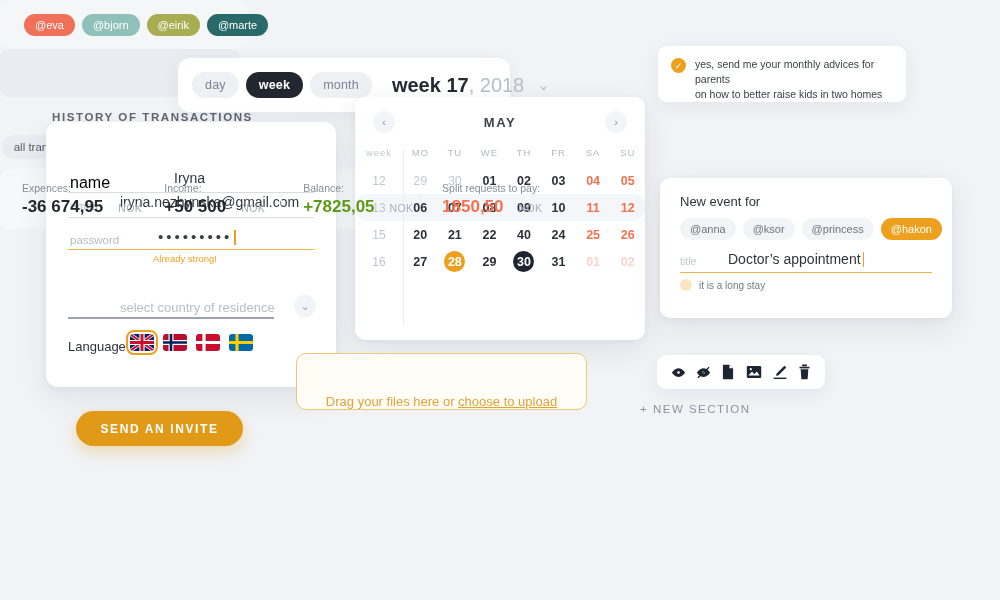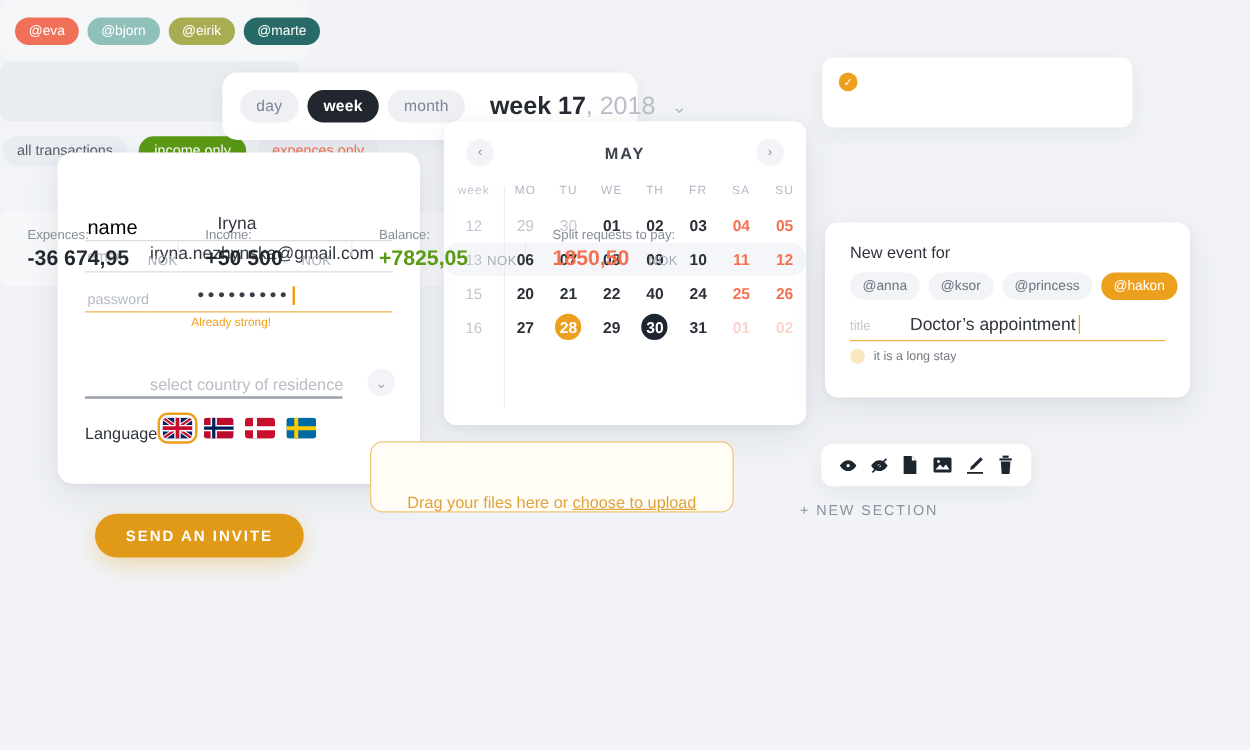--- a/index.html
+++ b/index.html
@@ -106,21 +106,21 @@
   .news-inner { display: flex; padding: 11px 13px; gap: 9px; }
   .check {
     flex: 0 0 auto; width: 15px; height: 15px; border-radius: 50%; background: #eda01d;
     color: #fff; font-size: 9px; display: flex; align-items: center; justify-content: center;
     margin-top: 1px;
   }
   .news-txt { font-size: 10.5px; line-height: 1.45; color: #3b4049; }
 
   
   #tags-card { left: 658px; top: 116px; width: 248px; height: 49px; background: #f4f6f8; border-radius: 9px; }
-  .tags-row { display: flex; align-items: center; height: 100%; padding: 0 12px; gap: 7px; }
+  .tags-row { display: flex; align-items: center; height: 100%; padding: 0 24px; gap: 7px; }
   .tag { font-size: 11px; color: #fff; border-radius: 12px; padding: 5px 11px; cursor: pointer; }
 
   
   #event-card { left: 660px; top: 178px; width: 292px; height: 140px; border-radius: 10px; text-align: center; }
   .ev-title { position: absolute; left: 20px; top: 16px; font-size: 13px; color: #2f343c; }
   .ev-tags { position: absolute; left: 20px; top: 40px; display: flex; gap: 7px; }
   .ev-tag { font-size: 11px; color: #6c7380; background: #f2f4f7; border-radius: 12px; padding: 5px 10px; cursor: pointer; }
   .ev-tag.active { background: #eda01d; color: #fff; }
   .ev-fl { position: absolute; left: 20px; top: 77px; font-size: 10.5px; color: #c1c6cf; }
   .ev-val { position: absolute; left: 68px; top: 73px; font-size: 14px; color: #2f343c; }
@@ -287,20 +287,24 @@
 
   <div id="invite-btn">SEND AN INVITE</div>
 
   <div class="card" id="upload-card">
     <div class="upl-txt"><span>Drag your files here or </span><u>choose to upload</u></div>
   </div>
 
   <div class="card shadow-sm" id="news-card">
     <div class="news-inner">
       <div class="check">✓</div>
+      <div class="news-txt">
+        <div>yes, send me your monthly advices for parents</div>
+        <div>on how to better raise kids in two homes</div>
+      </div>
     </div>
   </div>
 
   <div id="tags-card">
     <div class="tags-row" id="tags-row">
         <div class="tag" style="background: rgb(240, 112, 90);">@eva</div>
         <div class="tag" style="background: rgb(143, 192, 186);">@bjorn</div>
         <div class="tag" style="background: rgb(168, 173, 82);">@eirik</div>
         <div class="tag" style="background: rgb(39, 106, 103);">@marte</div>
       </div>
@@ -364,20 +368,21 @@
         <svg width="13" height="16" viewBox="0 0 16 20">
           <rect x="5" y="0.6" width="6" height="2.2" fill="#1d2530"></rect>
           <rect x="1.8" y="3.4" width="12.4" height="2.1" fill="#1d2530"></rect>
           <path d="M3.2 6.6h9.6l-.9 12.4H4.1z" fill="#1d2530"></path>
         </svg>
         </span>
     </div>
   </div>
 
   <div id="hist-card">
+    <div class="hist-title">HISTORY OF TRANSACTIONS</div>
     <div class="hist-row" id="hist-row">
         <div class="hpill">all transactions</div>
         <div class="hpill green">income only</div>
         <div class="hpill red">expences only</div>
       </div>
   </div>
 
   <div id="totals-card">
     <div class="totals" id="totals">
         <div class="tot">

